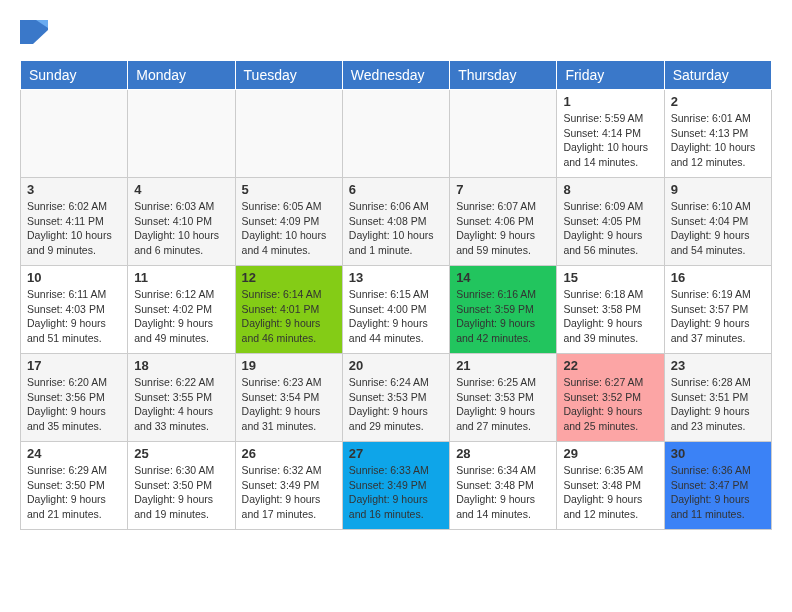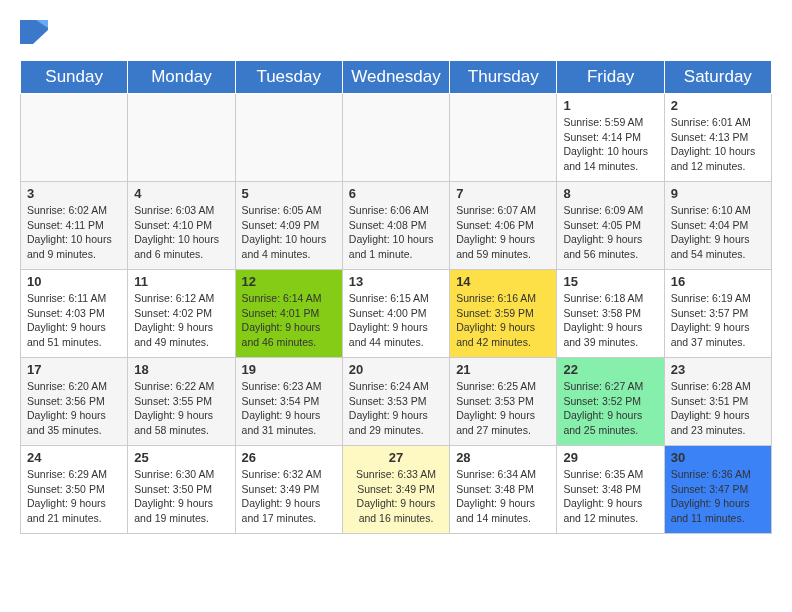--- a/index.html
+++ b/index.html
@@ -49,23 +49,23 @@
       margin-top: 2px;
     }
     .calendar {
       width: 100%;
       border-collapse: collapse;
     }
     .calendar th {
       background-color: #3a78c9;
       color: white;
       padding: 6px 8px;
-      font-size: 17px;
+      font-size: 14px;
       font-weight: normal;
-      text-align: center;
+      text-align: left;
       border: 1px solid #fff;
     }
     .calendar td {
       border: 1px solid #ccc;
       vertical-align: top;
       padding: 4px 6px;
       width: 14.28%;
       height: 88px;
       background: #fff;
       font-size: 11px;
@@ -205,21 +205,21 @@
           <div class="day-info">Sunrise: 6:14 AM</div>
           <div class="day-info">Sunset: 4:01 PM</div>
           <div class="day-info">Daylight: 9 hours and 46 minutes.</div>
         </td>
         <td style="background: rgb(255, 255, 255); margin-top: 17px;">
           <span class="day-number">13</span>
           <div class="day-info">Sunrise: 6:15 AM</div>
           <div class="day-info">Sunset: 4:00 PM</div>
           <div class="day-info">Daylight: 9 hours and 44 minutes.</div>
         </td>
-        <td style="background: #fde047;">
+        <td style="background: #22c55e;">
           <span class="day-number">14</span>
           <div class="day-info">Sunrise: 6:16 AM</div>
           <div class="day-info">Sunset: 3:59 PM</div>
           <div class="day-info">Daylight: 9 hours and 42 minutes.</div>
         </td>
         <td style="background: rgb(255, 255, 255);">
           <span class="day-number">15</span>
           <div class="day-info">Sunrise: 6:18 AM</div>
           <div class="day-info">Sunset: 3:58 PM</div>
           <div class="day-info">Daylight: 9 hours and 39 minutes.</div>
@@ -235,41 +235,41 @@
         <td style="background: rgb(245, 245, 245);">
           <span class="day-number">17</span>
           <div class="day-info">Sunrise: 6:20 AM</div>
           <div class="day-info">Sunset: 3:56 PM</div>
           <div class="day-info">Daylight: 9 hours and 35 minutes.</div>
         </td>
         <td style="background: rgb(245, 245, 245);">
           <span class="day-number">18</span>
           <div class="day-info">Sunrise: 6:22 AM</div>
           <div class="day-info">Sunset: 3:55 PM</div>
-          <div class="day-info">Daylight: 9 hours and 58 minutes.</div>
+          <div class="day-info">Daylight: 4 hours and 33 minutes.</div>
         </td>
         <td style="background: rgb(245, 245, 245);">
           <span class="day-number">19</span>
           <div class="day-info">Sunrise: 6:23 AM</div>
           <div class="day-info">Sunset: 3:54 PM</div>
           <div class="day-info">Daylight: 9 hours and 31 minutes.</div>
         </td>
         <td style="background: rgb(245, 245, 245);">
           <span class="day-number">20</span>
           <div class="day-info">Sunrise: 6:24 AM</div>
           <div class="day-info">Sunset: 3:53 PM</div>
           <div class="day-info">Daylight: 9 hours and 29 minutes.</div>
         </td>
         <td style="background: rgb(245, 245, 245);">
           <span class="day-number">21</span>
           <div class="day-info">Sunrise: 6:25 AM</div>
           <div class="day-info">Sunset: 3:53 PM</div>
           <div class="day-info">Daylight: 9 hours and 27 minutes.</div>
         </td>
-        <td style="background: #86efac;">
+        <td style="background: #fca5a5;">
           <span class="day-number">22</span>
           <div class="day-info">Sunrise: 6:27 AM</div>
           <div class="day-info">Sunset: 3:52 PM</div>
           <div class="day-info">Daylight: 9 hours and 25 minutes.</div>
         </td>
         <td style="background: rgb(245, 245, 245);">
           <span class="day-number">23</span>
           <div class="day-info">Sunrise: 6:28 AM</div>
           <div class="day-info">Sunset: 3:51 PM</div>
           <div class="day-info">Daylight: 9 hours and 23 minutes.</div>
@@ -287,21 +287,21 @@
           <div class="day-info">Sunrise: 6:30 AM</div>
           <div class="day-info">Sunset: 3:50 PM</div>
           <div class="day-info">Daylight: 9 hours and 19 minutes.</div>
         </td>
         <td style="background: rgb(255, 255, 255);">
           <span class="day-number">26</span>
           <div class="day-info">Sunrise: 6:32 AM</div>
           <div class="day-info">Sunset: 3:49 PM</div>
           <div class="day-info">Daylight: 9 hours and 17 minutes.</div>
         </td>
-        <td style="background: #fef9c3; text-align: center;">
+        <td style="background: #0ea5e9;">
           <span class="day-number">27</span>
           <div class="day-info">Sunrise: 6:33 AM</div>
           <div class="day-info">Sunset: 3:49 PM</div>
           <div class="day-info">Daylight: 9 hours and 16 minutes.</div>
         </td>
         <td style="background: rgb(255, 255, 255);">
           <span class="day-number">28</span>
           <div class="day-info">Sunrise: 6:34 AM</div>
           <div class="day-info">Sunset: 3:48 PM</div>
           <div class="day-info">Daylight: 9 hours and 14 minutes.</div>

